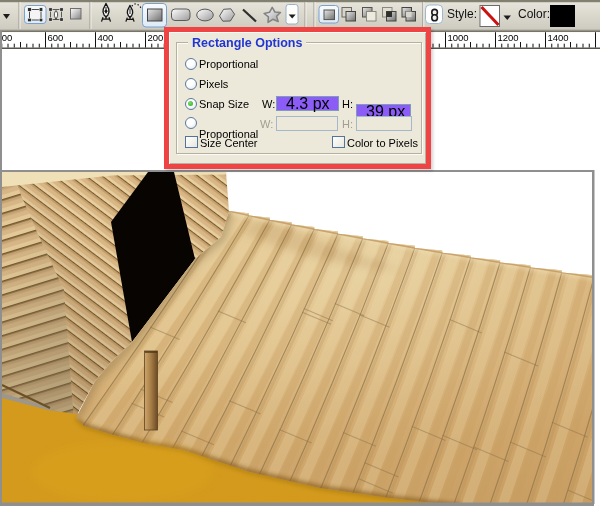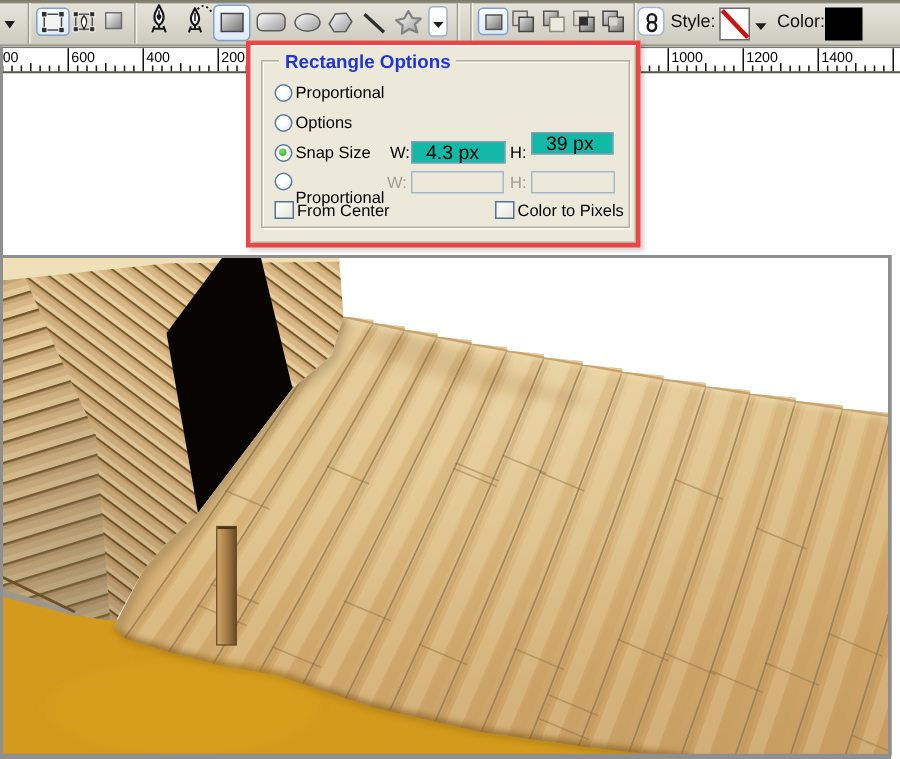--- a/index.html
+++ b/index.html
@@ -1,24 +1,24 @@
 <!DOCTYPE html>
 <html><head><meta charset="utf-8"><style>
 html,body{margin:0;padding:0;width:600px;height:506px;overflow:hidden;background:#fff;font-family:"Liberation Sans",sans-serif}
 .abs{position:absolute}
 #leftstrip{left:0;top:31px;width:2px;height:475px;background:#8f8f8f}
-#popup{left:164px;top:27px;width:257px;height:132px;background:#ece9db;border:3px solid #ef4444;box-shadow:inset 1px 1px 0 #fdfcf7,inset -1px -1px 0 #b5b2a5,2px 2px 3px rgba(0,0,0,.18);z-index:5}
+#popup{left:164px;top:27px;width:257px;height:132px;background:#ece9db;border:5px solid #ef4444;box-shadow:inset 1px 1px 0 #fdfcf7,inset -1px -1px 0 #b5b2a5,2px 2px 3px rgba(0,0,0,.18);z-index:5}
 #popup div{white-space:nowrap}
 #popup .title{position:absolute;left:19px;top:4px;font-size:12.5px;font-weight:bold;color:#2135d2;background:#ece9db;padding:0 4px}
 #fieldset{position:absolute;left:7px;top:10px;width:244px;height:110px;border:1px solid #b4b1a2;box-shadow:1px 1px 0 #fdfcf4,inset 1px 1px 0 #fdfcf4}
 .rlbl{position:absolute;left:30px;font-size:11px;color:#000;line-height:12px}
 .radio{position:absolute;left:16px;width:10px;height:10px;border-radius:50%;border:1.3px solid #5a7a9a;background:radial-gradient(circle at 35% 30%,#fff 40%,#dbe3ea)}
 .radio .dot{position:absolute;left:2.4px;top:2.4px;width:5px;height:5px;border-radius:50%;background:radial-gradient(circle at 40% 35%,#7fe06e,#27a41c)}
 .cb{position:absolute;width:10.5px;height:10.5px;border:1.3px solid #54749a;background:linear-gradient(135deg,#fff,#e8e6da)}
-.inp{position:absolute;width:52px;height:13px;border:1px solid #7f9db9;background:#14b8a6;font-size:13px;color:#000;padding:0 0 0 9px;line-height:13px}
+.inp{position:absolute;width:52px;height:13px;border:1px solid #7f9db9;background:#8b5cf6;font-size:16px;color:#000;padding:0 0 0 9px;line-height:13px}
 .inpd{position:absolute;width:60px;height:13px;border:1px solid #a5b8cb;background:#ece9db}
 .slbl{position:absolute;font-size:11px;color:#000}
 .glbl{position:absolute;font-size:11px;color:#a09e90}
 </style></head>
 <body>
 
 <svg class="abs" style="left:0;top:0" width="600" height="31" viewBox="0 0 600 31">
 <defs>
 <linearGradient id="tbg" x1="0" y1="0" x2="0" y2="1">
 <stop offset="0" stop-color="#7f7d73"></stop>
@@ -448,32 +448,32 @@
 <rect x="0" y="332.5" width="594" height="3.5" fill="#8f8f8f"></rect>
 <rect x="0" y="0" width="2" height="336" fill="#8f8f8f"></rect>
 </svg>
 
 <div class="abs" id="popup">
  <div id="fieldset"></div>
  <div class="title">Rectangle Options</div>
  <div class="radio" style="top:25.5px"></div>
     <div class="rlbl" style="top:26px">Proportional</div>
  <div class="radio" style="top:45.5px"></div>
-    <div class="rlbl" style="top:46px">Options</div>
+    <div class="rlbl" style="top:46px">Pixels</div>
  <div class="radio" style="top:65.5px">
       <div class="dot"></div>
     </div>
     <div class="rlbl" style="top:66px">Snap Size</div>
  <div class="radio" style="top:85px"></div>
     <div class="rlbl" style="top:96px">Proportional</div>
  <div class="slbl" style="left:93px;top:66px">W:</div>
  <div class="inp" style="left:107px;top:63.5px">4.3 px</div>
  <div class="slbl" style="left:173px;top:66px">H:</div>
- <div class="inp" style="left:187px;top:58px;width:44px">39 px</div>
+ <div class="inp" style="left:187px;top:72px;width:44px">39 px</div>
  <div class="glbl" style="left:91px;top:86px">W:</div>
  <div class="inpd" style="left:107px;top:83.5px"></div>
  <div class="glbl" style="left:173px;top:86px">H:</div>
  <div class="inpd" style="left:187px;top:83.5px;width:54px"></div>
  <div class="cb" style="left:16px;top:103.5px"></div>
-    <div class="rlbl" style="left:31px;top:105px">From Center</div>
+    <div class="rlbl" style="left:31px;top:105px">Size Center</div>
  <div class="cb" style="left:163px;top:103.5px"></div>
     <div class="rlbl" style="left:178px;top:105px">Color to Pixels</div>
 </div>
 
 </body></html>

